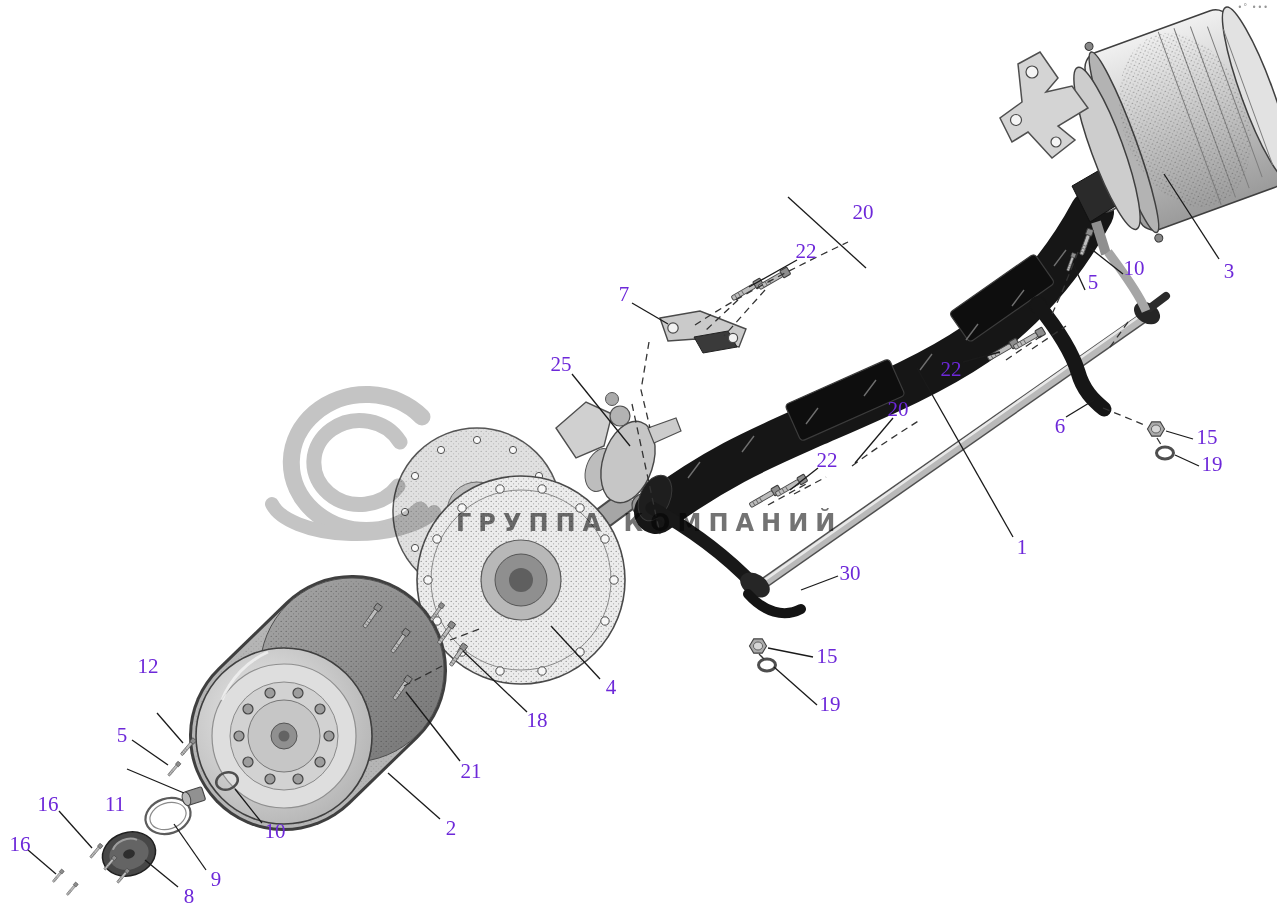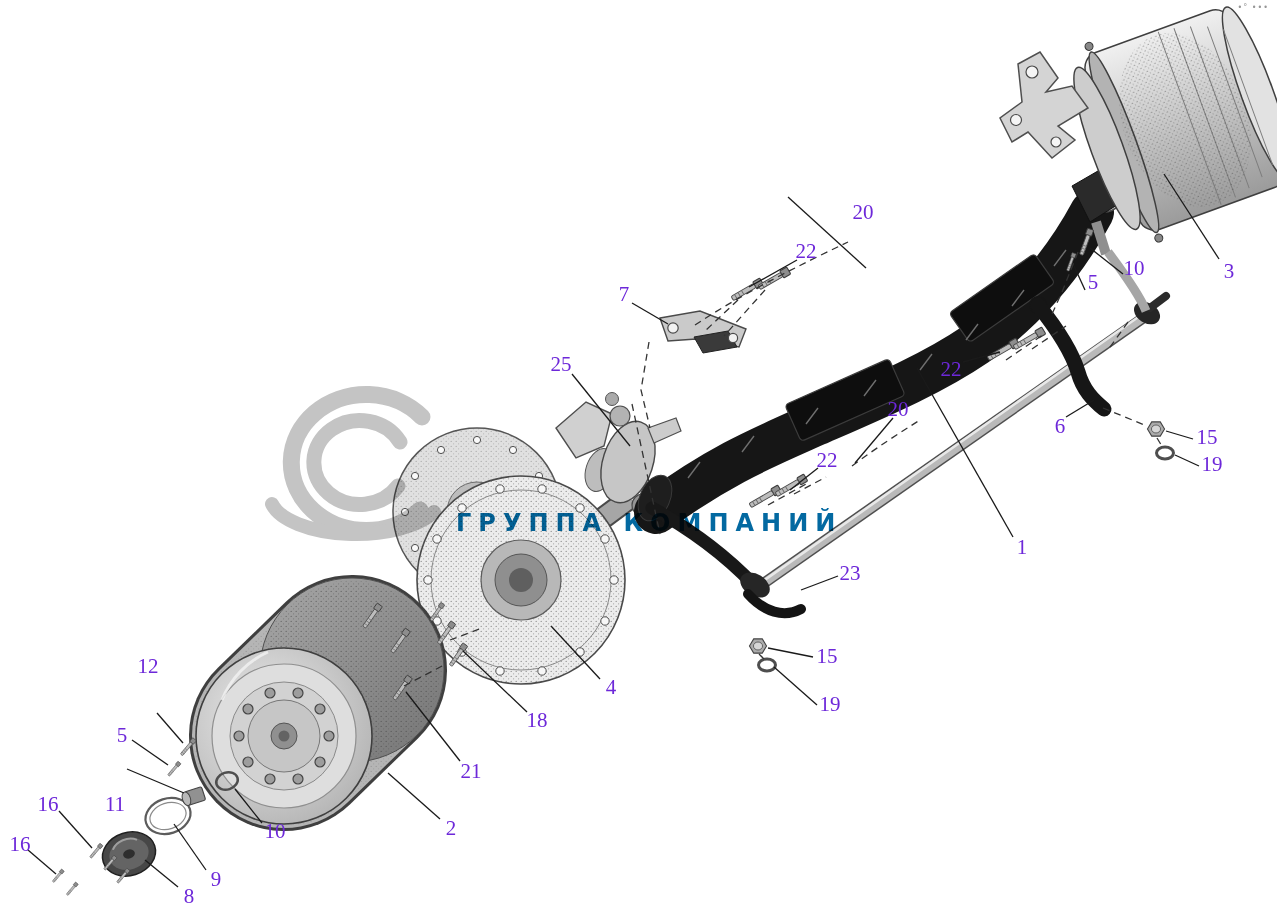--- a/index.html
+++ b/index.html
@@ -4,21 +4,21 @@
 <style>
   html,body{margin:0;padding:0;background:#fff;}
   .stage{position:relative;width:1277px;height:924px;background:#fff;overflow:hidden;
          font-family:"Liberation Serif",serif;}
   .stage svg{position:absolute;left:0;top:0;}
   .wm{position:absolute;left:0;top:0;width:1277px;height:924px;mix-blend-mode:multiply;
       pointer-events:none;}
   .wm-brand{position:absolute;left:424px;top:378px;font-family:"DejaVu Sans",sans-serif;
             font-weight:bold;font-size:126px;line-height:1;letter-spacing:-3px;color:#c5c5c5;}
   .wm-tag{position:absolute;left:456px;top:509px;font-family:"DejaVu Sans",sans-serif;
-          font-weight:bold;font-size:24px;letter-spacing:7px;color:#0369a1;white-space:nowrap;}
+          font-weight:bold;font-size:24px;letter-spacing:7px;color:#737373;white-space:nowrap;}
   .labels{position:absolute;left:0;top:0;width:1277px;height:924px;pointer-events:none;}
   .callout{position:absolute;transform:translate(-50%,-50%);font:21px "Liberation Serif",serif;
            color:#6d28d9;white-space:nowrap;}
   .corner{position:absolute;top:3px;right:8px;font:8px "DejaVu Sans",sans-serif;color:#979797;
           letter-spacing:1px;}
 </style>
 </head>
 <body>
 
 <div class="stage">
@@ -348,21 +348,21 @@
   <span class="callout" style="left:1134px;top:268px">10</span>
   <span class="callout" style="left:1093px;top:282px">5</span>
   <span class="callout" style="left:1229px;top:271px">3</span>
   <span class="callout" style="left:951px;top:369px">22</span>
   <span class="callout" style="left:898px;top:409px">20</span>
   <span class="callout" style="left:1060px;top:426px">6</span>
   <span class="callout" style="left:1207px;top:437px">15</span>
   <span class="callout" style="left:1212px;top:464px">19</span>
   <span class="callout" style="left:827px;top:460px">22</span>
   <span class="callout" style="left:1022px;top:547px">1</span>
-  <span class="callout" style="left:850px;top:573px">23</span>
+  <span class="callout" style="left:850px;top:573px">30</span>
   <span class="callout" style="left:827px;top:656px">15</span>
   <span class="callout" style="left:830px;top:704px">19</span>
   <span class="callout" style="left:611px;top:687px">4</span>
   <span class="callout" style="left:537px;top:720px">18</span>
   <span class="callout" style="left:471px;top:771px">21</span>
   <span class="callout" style="left:451px;top:828px">2</span>
   <span class="callout" style="left:275px;top:831px">10</span>
   <span class="callout" style="left:148px;top:666px">12</span>
   <span class="callout" style="left:122px;top:735px">5</span>
   <span class="callout" style="left:115px;top:804px">11</span>

